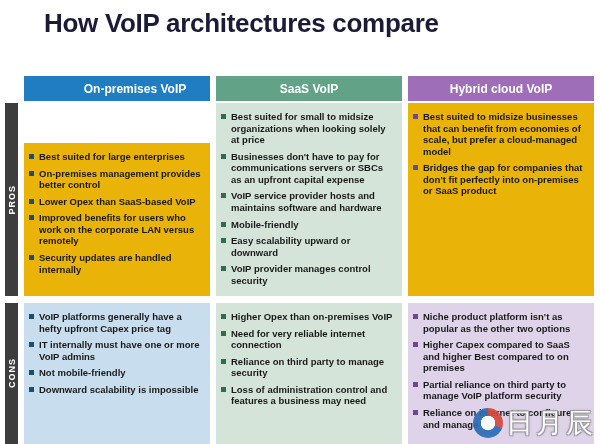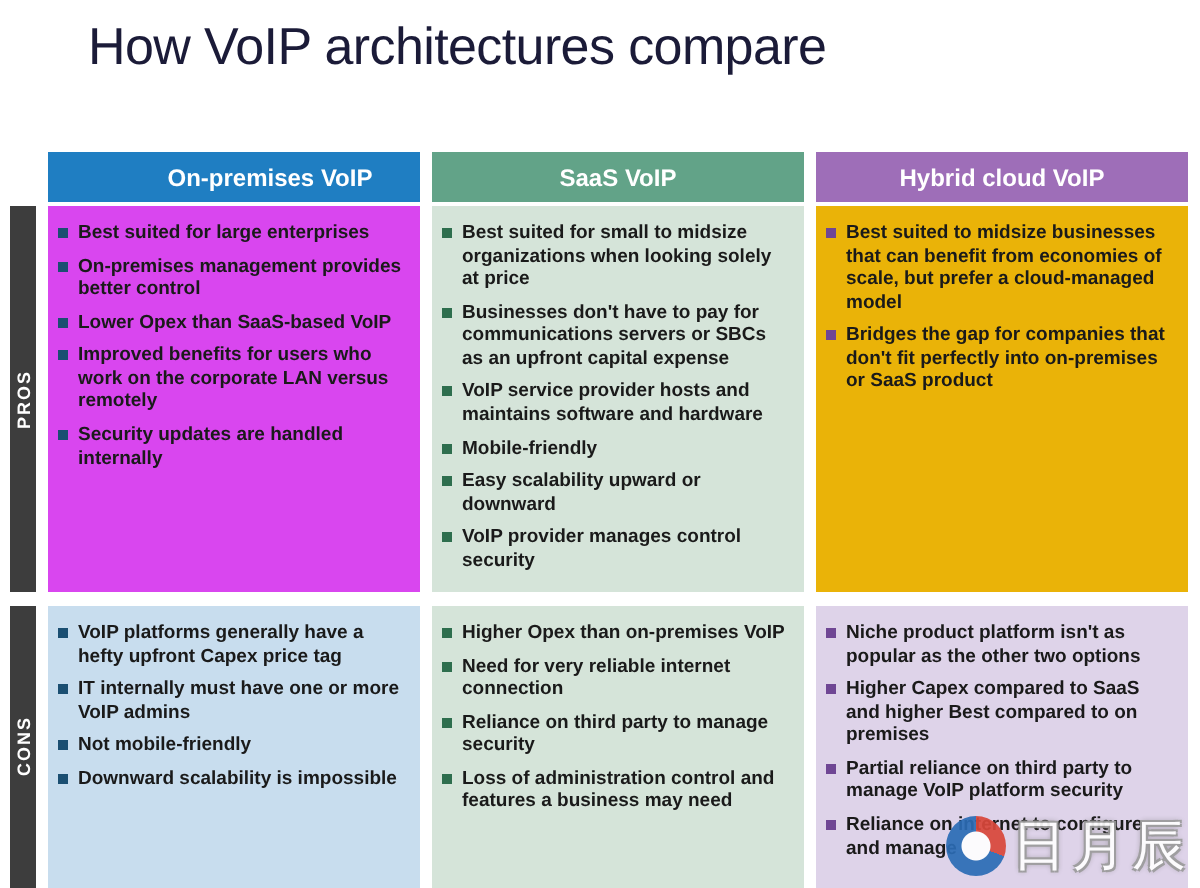--- a/index.html
+++ b/index.html
@@ -8,21 +8,21 @@
     position: relative;
     background: #ffffff;
     font-family: "Liberation Sans", sans-serif;
     overflow: hidden;
   }
   .title {
     position: absolute;
     left: 44px;
     top: 8px;
     font-size: 26px;
-    font-weight: normal;
+    font-weight: bold;
     color: #1b1b38;
     letter-spacing: -0.3px;
   }
   .table {
     position: absolute;
     left: 5px;
     top: 76px;
     display: grid;
     grid-template-columns: 13px 186px 186px 186px;
     grid-template-rows: 25px 2px 193px 7px 141px;
@@ -119,21 +119,21 @@
 
   <div class="table">
 
     <div class="col-header gc2 gr1" style="background: rgb(31, 126, 194);">On-premises VoIP</div>
     <div class="col-header gc3 gr1" style="background: rgb(98, 163, 136);">SaaS VoIP</div>
     <div class="col-header gc4 gr1" style="background: rgb(158, 110, 184);">Hybrid cloud VoIP</div>
 
     <div class="strip gc1 gr3">
       <span class="vtext">PROS</span>
     </div>
-    <div class="cell gc2 gr3" style="background: #d946ef;">
+    <div class="cell gc2 gr3" style="background: #eab308; margin-top: 40px;">
       <ul>
           <li>
             <span class="sq" style="background: rgb(27, 79, 114);"></span>
             <span>Best suited for large enterprises</span>
           </li>
           <li>
             <span class="sq" style="background: rgb(27, 79, 114);"></span>
             <span>On-premises management provides better control</span>
           </li>
           <li>

